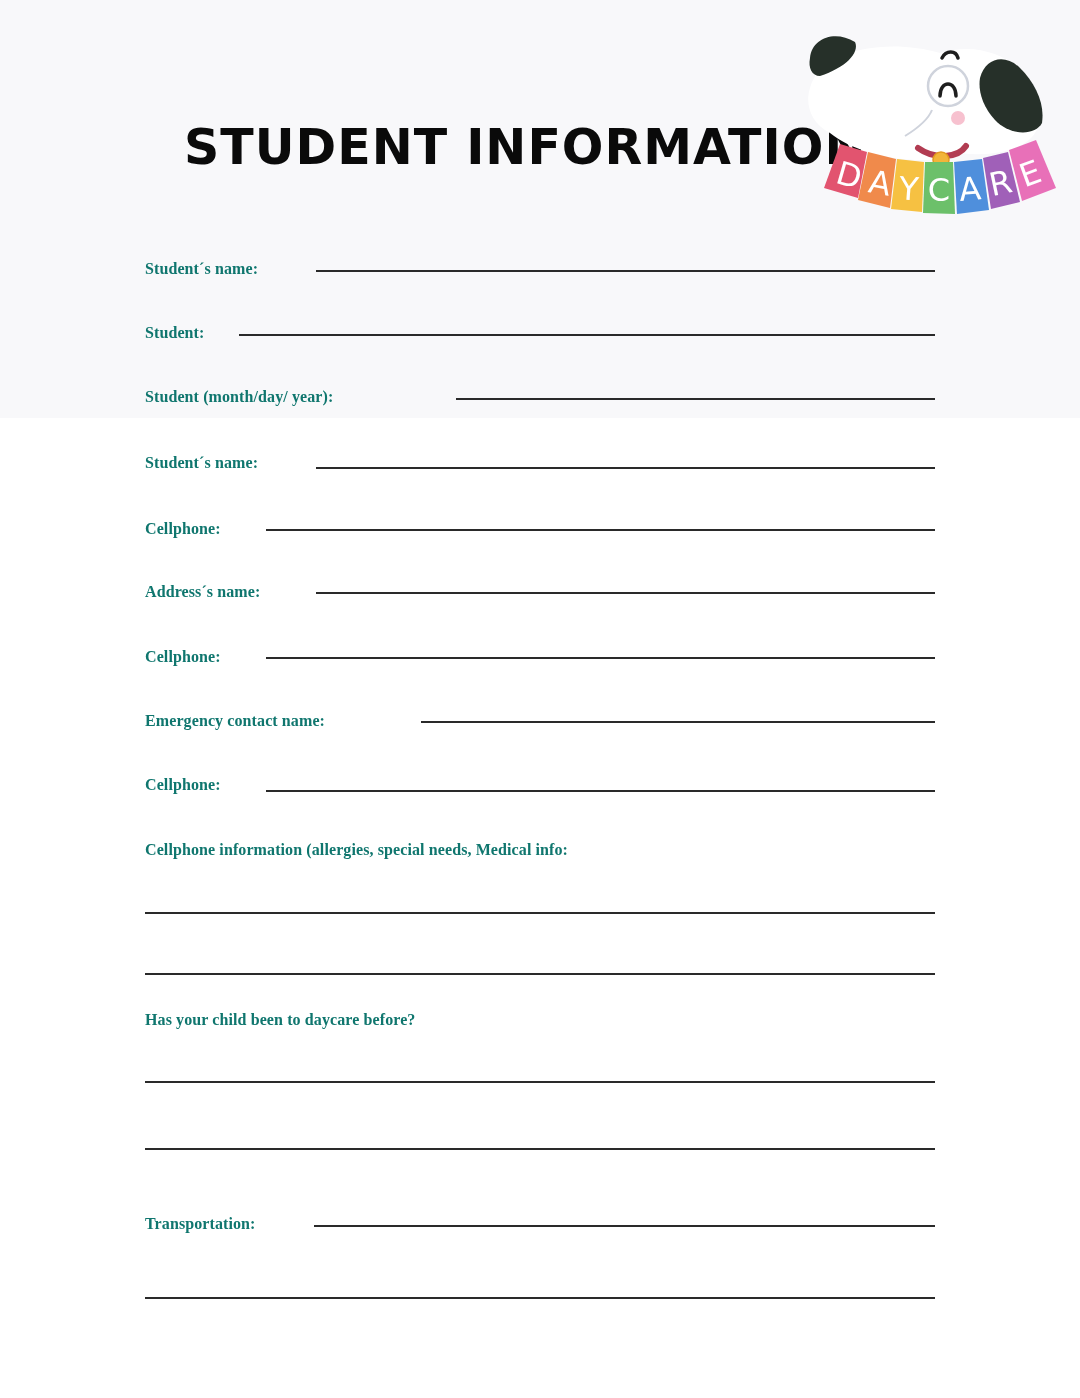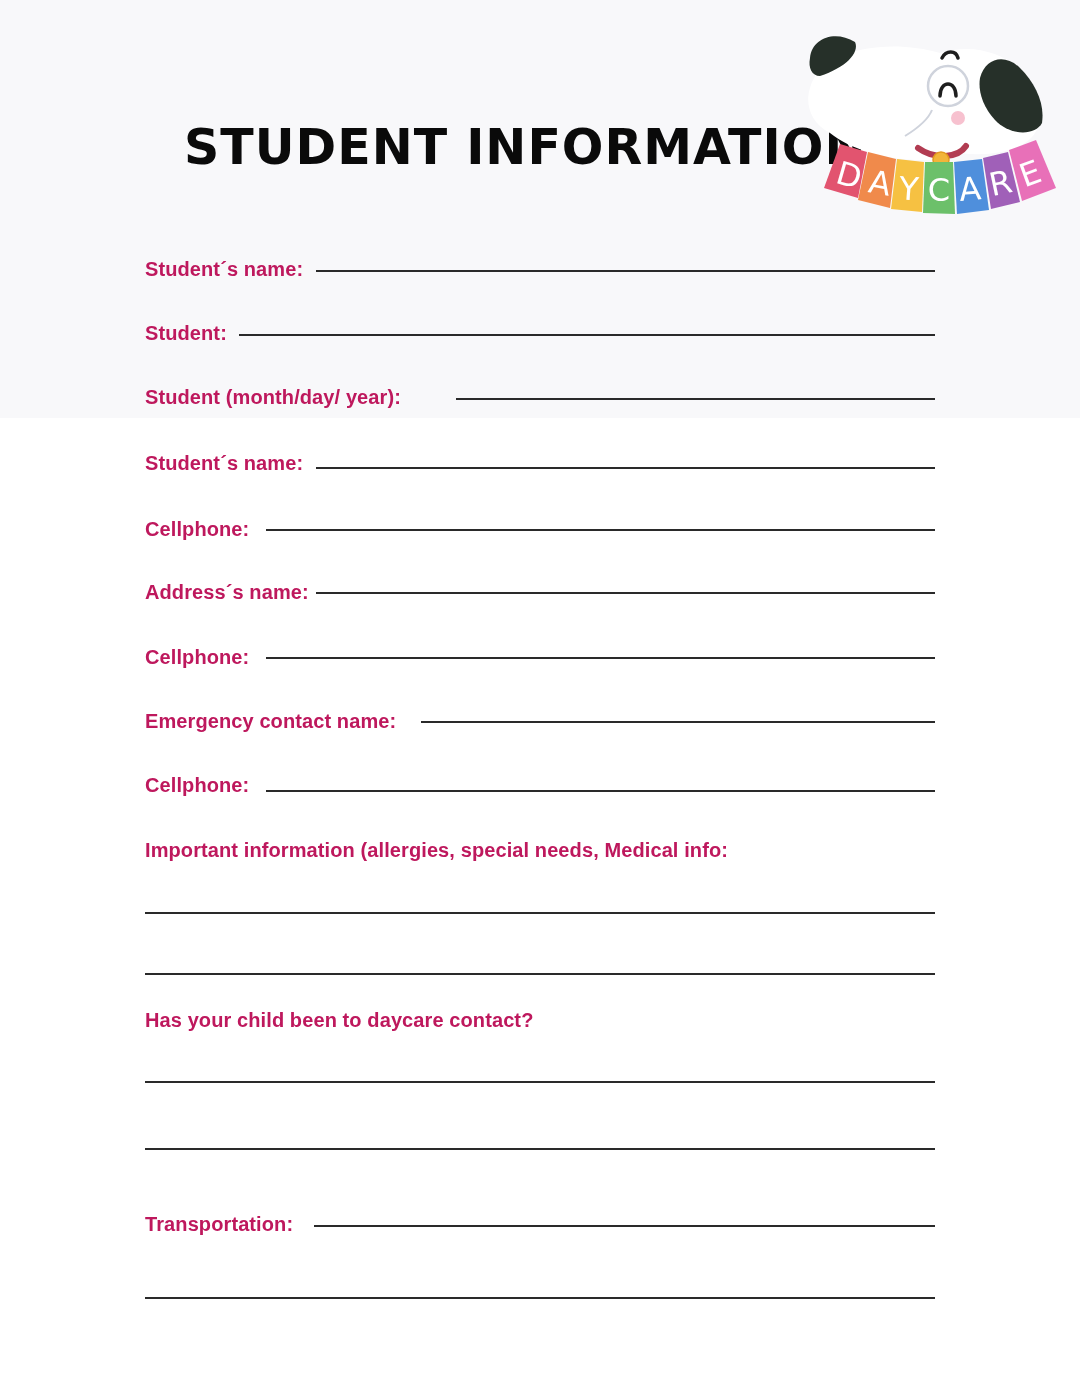--- a/index.html
+++ b/index.html
@@ -22,23 +22,23 @@
     position: absolute; left: 184px; top: 118px;
     font-family: "DejaVu Sans", sans-serif;
     font-weight: bold; font-size: 49px; letter-spacing: 1px;
     color: #0a0a0a; line-height: 60px; white-space: nowrap;
   }
   .row {
     position: absolute; left: 145px; height: 30px;
   }
   .label {
     position: absolute; left: 0; top: 0;
-    font-family: Liberation Sans, sans-serif;
-    font-size: 20px; font-weight: bold; line-height: 28px;
-    color: #be185d; white-space: nowrap; letter-spacing: 0.1px;
+    font-family: Liberation Serif, serif;
+    font-size: 16px; font-weight: bold; line-height: 28px;
+    color: #0f766e; white-space: nowrap; letter-spacing: 0.1px;
   }
   .line {
     position: absolute; height: 2px; background: #2a2a2a;
   }
   .free-line {
     position: absolute; left: 145px; width: 790px; height: 2px; background: #2a2a2a;
   }
   .logo {
     position: absolute; left: 800px; top: 28px; width: 270px; height: 210px;
   }
@@ -134,27 +134,27 @@
   <span class="label">Emergency contact name:</span>
 </div>
 <div class="line" style="left:421px; top:721px; width:514px;"></div>
 
 <div class="row" style="top:771px;">
   <span class="label">Cellphone:</span>
 </div>
 <div class="line" style="left:266px; top:790px; width:669px;"></div>
 
 <div class="row" style="top:836px;">
-  <span class="label">Important information (allergies, special needs, Medical info:</span>
+  <span class="label">Cellphone information (allergies, special needs, Medical info:</span>
 </div>
 <div class="free-line" style="top:912px;"></div>
 <div class="free-line" style="top:973px;"></div>
 
 <div class="row" style="top:1006px;">
-  <span class="label">Has your child been to daycare contact?</span>
+  <span class="label">Has your child been to daycare before?</span>
 </div>
 <div class="free-line" style="top:1081px;"></div>
 <div class="free-line" style="top:1148px;"></div>
 
 <div class="row" style="top:1210px;">
   <span class="label">Transportation:</span>
 </div>
 <div class="line" style="left:314px; top:1225px; width:621px;"></div>
 <div class="free-line" style="top:1297px;"></div>
 

